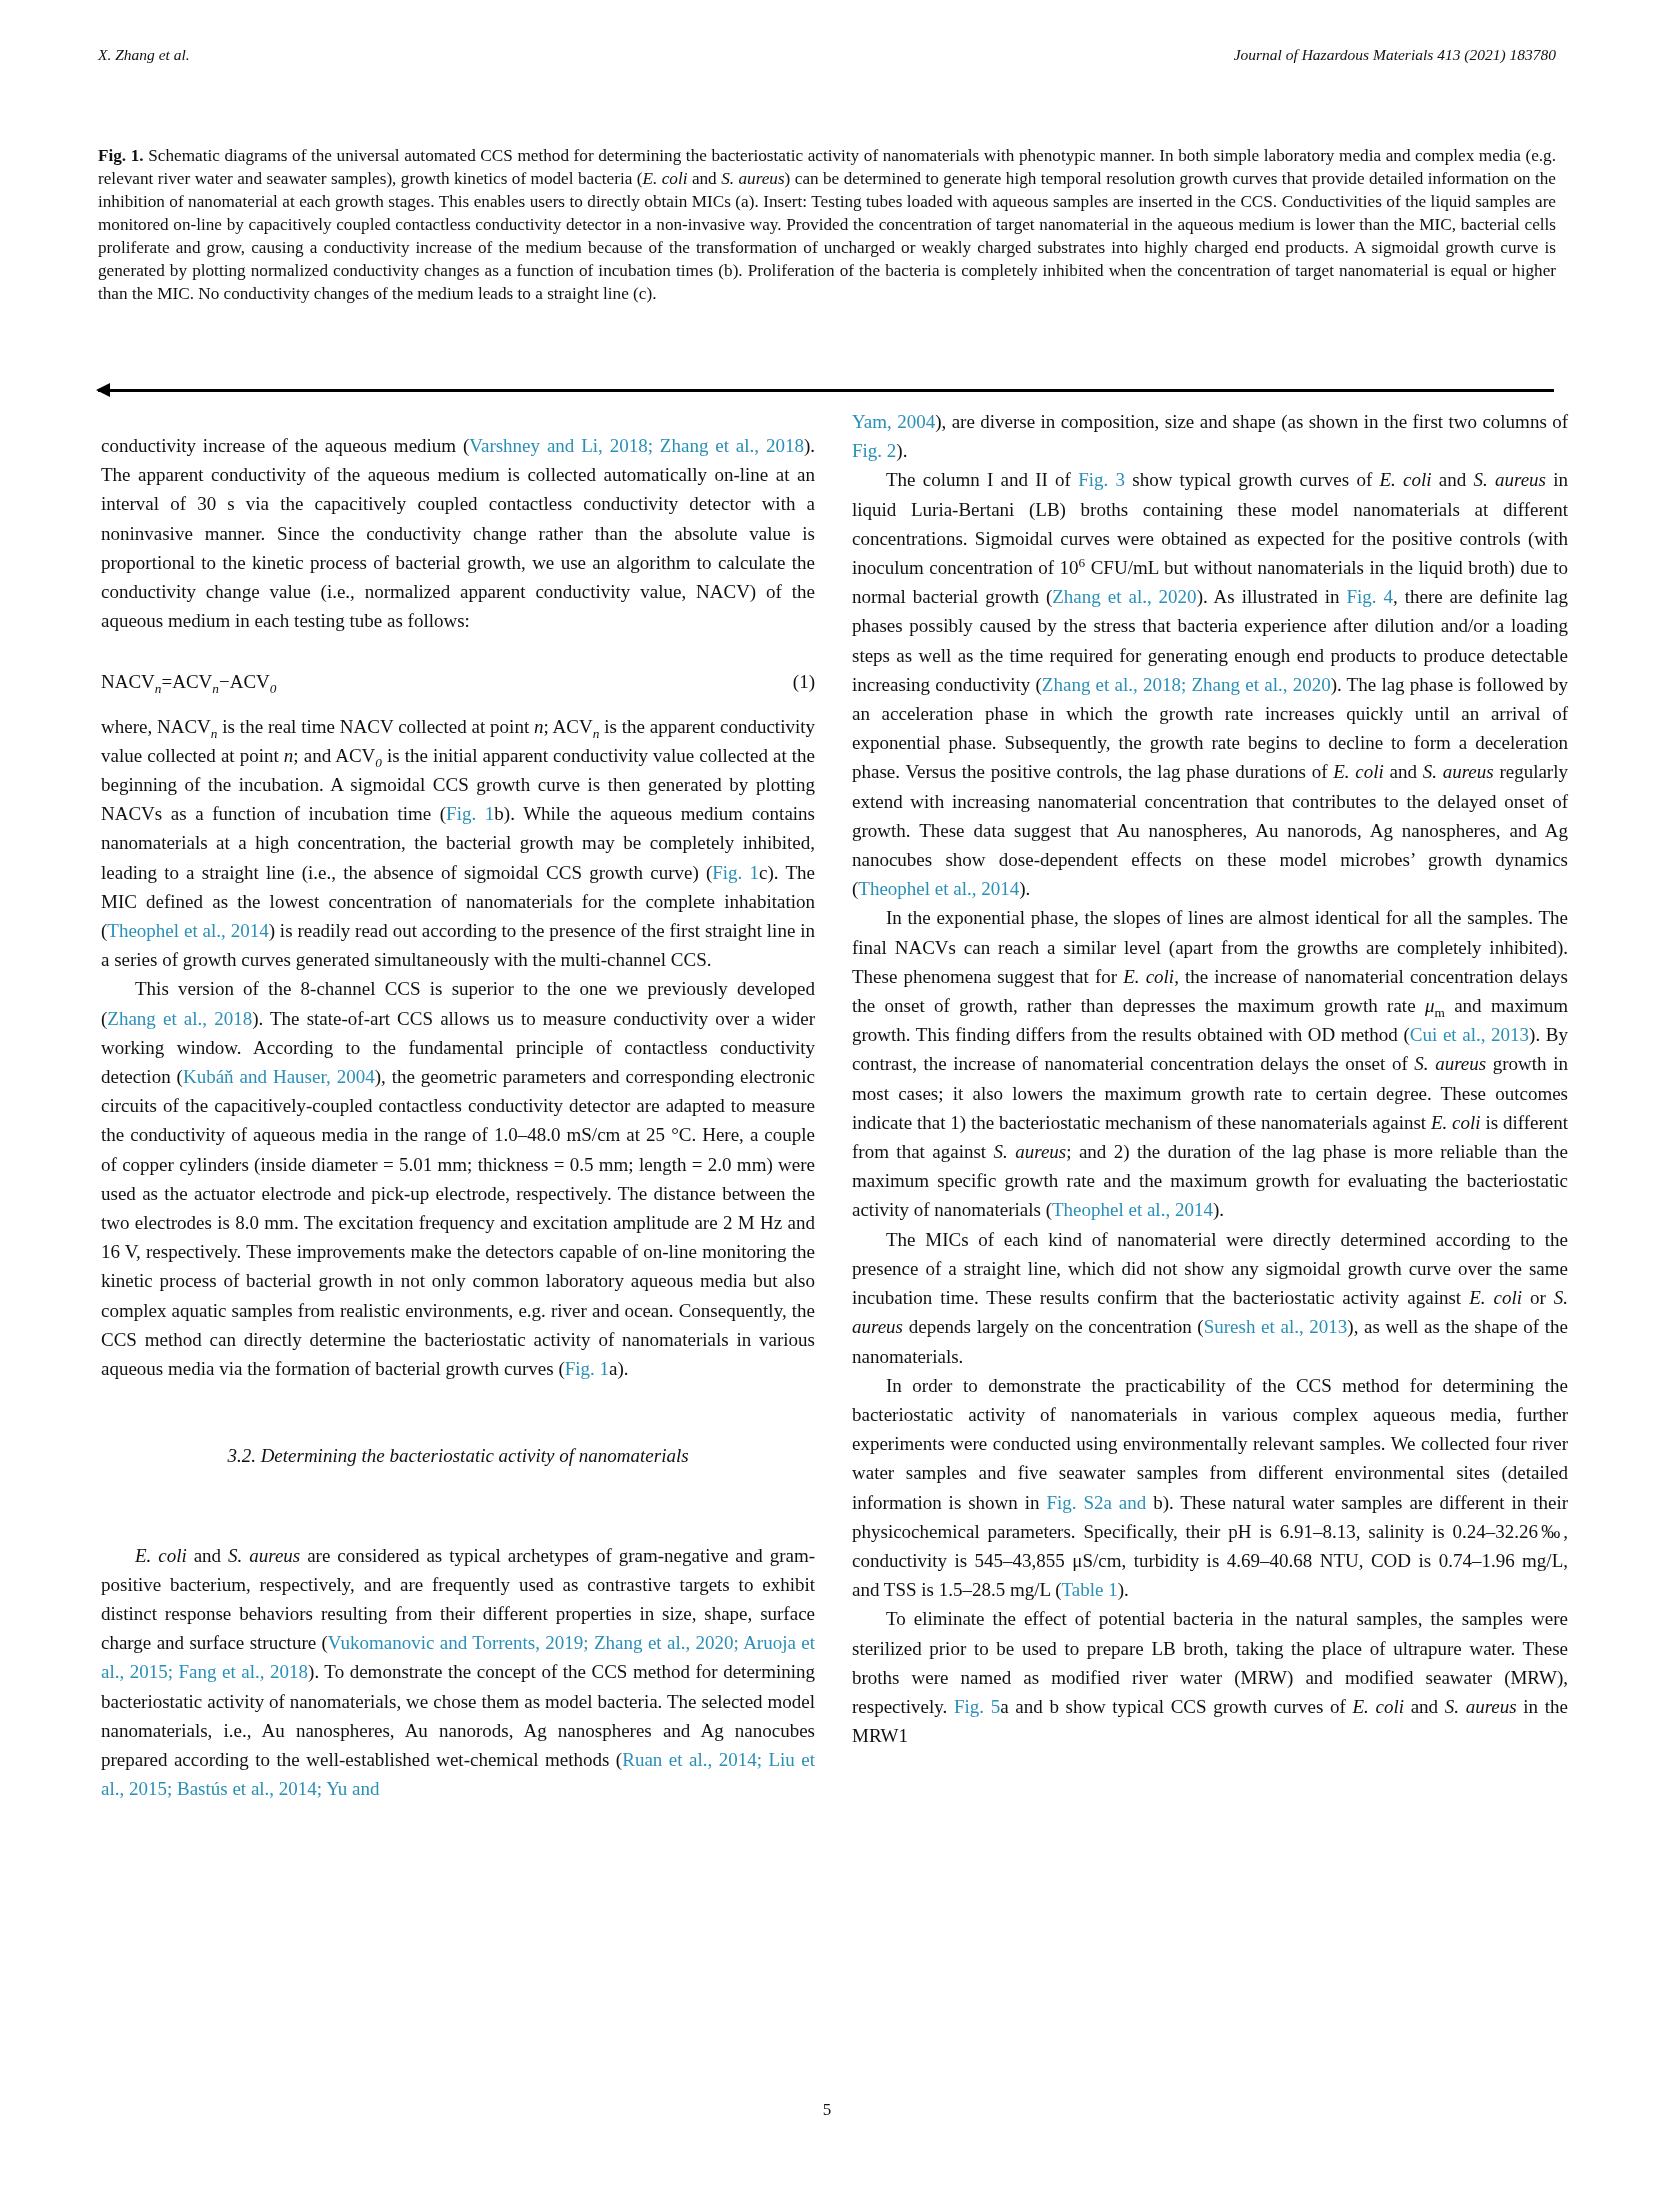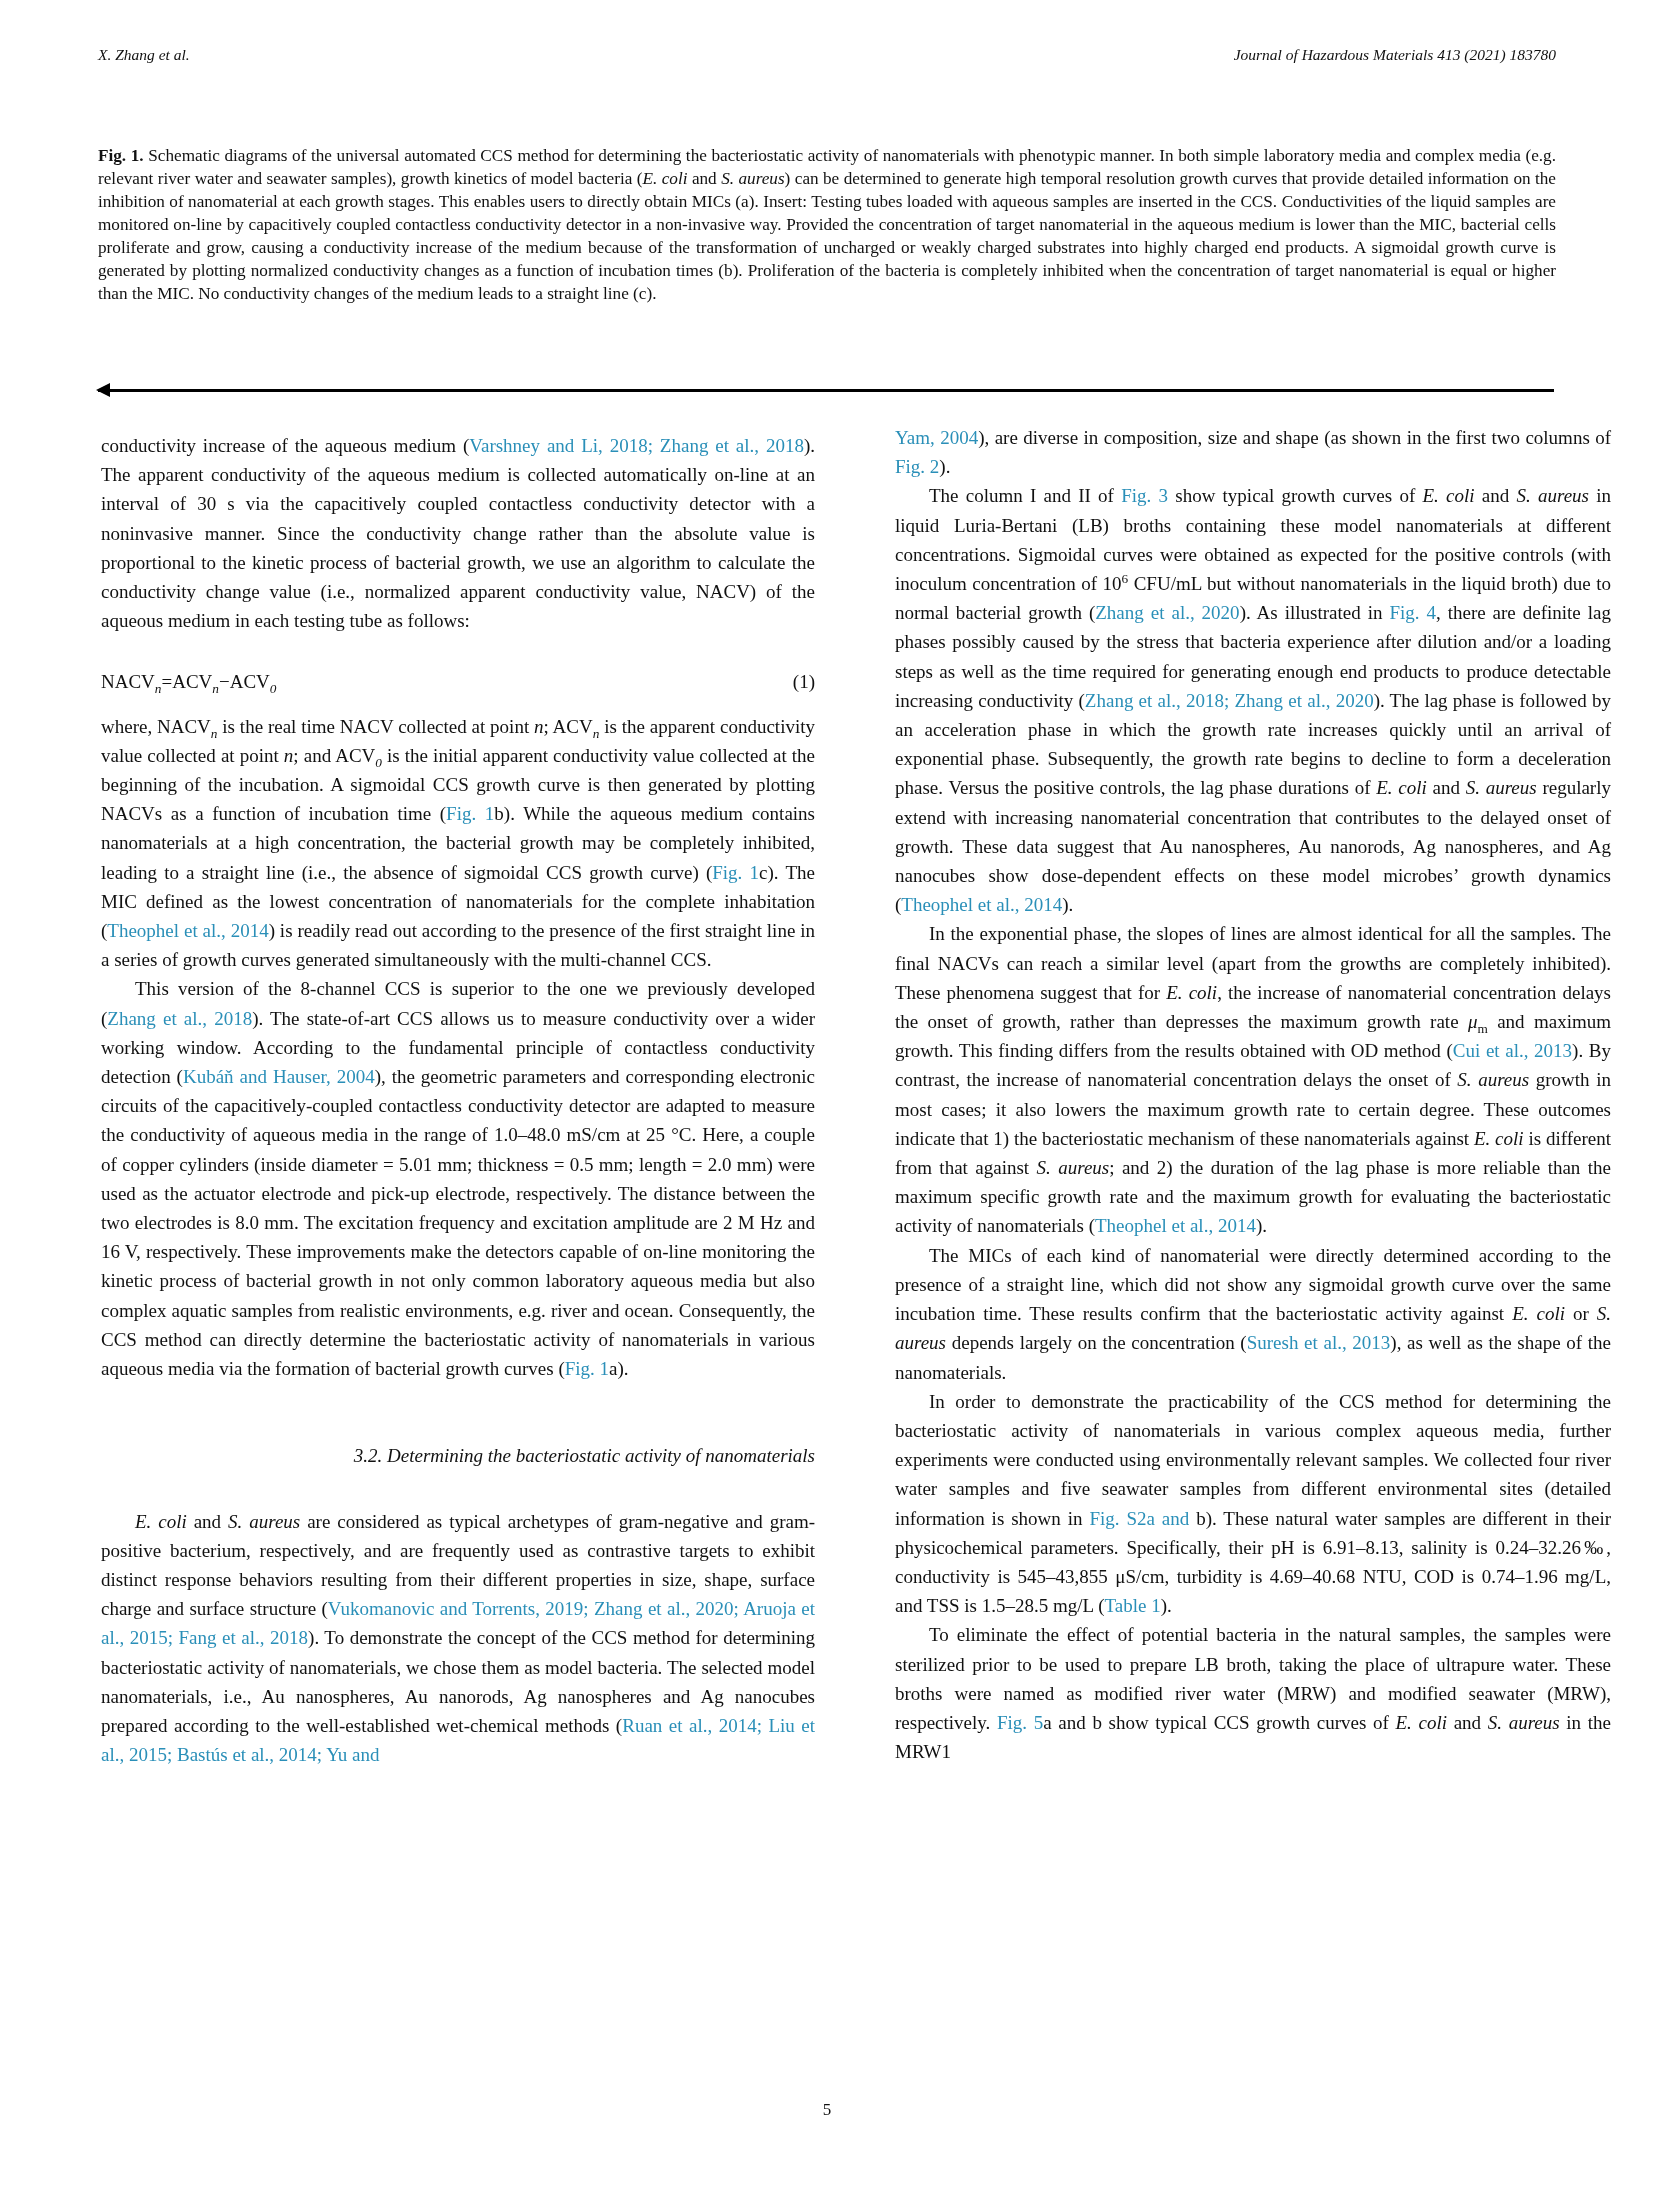--- a/index.html
+++ b/index.html
@@ -25,31 +25,31 @@
   .caption-arrow {
     position: absolute; top: 383px; left: 96px; width: 0; height: 0;
     border-top: 7px solid transparent; border-bottom: 7px solid transparent;
     border-right: 14px solid #000;
   }
   .col {
     position: absolute; font-size: 19px; line-height: 29.2px;
     text-align: justify;
   }
   .col-left { top: 431px; left: 101px; width: 714px; }
-  .col-right { top: 423px; left: 852px; width: 716px; margin-left: 43px; }
+  .col-right { top: 407px; left: 852px; width: 716px; }
   .col p { margin: 0; }
   .col p.indent { text-indent: 34px; }
   .link { color: #2a8fb8; }
   i { font-style: italic; }
   .equation {
     display: flex; justify-content: space-between; margin: 32px 0 15px 0;
     font-family: "Liberation Serif", serif;
   }
   .section-heading {
-    font-style: italic; margin: 58px 0 36px 0; text-align: right;
+    font-style: italic; margin: 58px 0 70px 0; text-align: center;
   }
   .page-number {
     position: absolute; top: 2100px; left: 0; width: 1654px; text-align: center;
     font-size: 17px;
   }
   sub, sup { font-size: 70%; line-height: 0; }
 </style>
 </head>
 <body>
 

